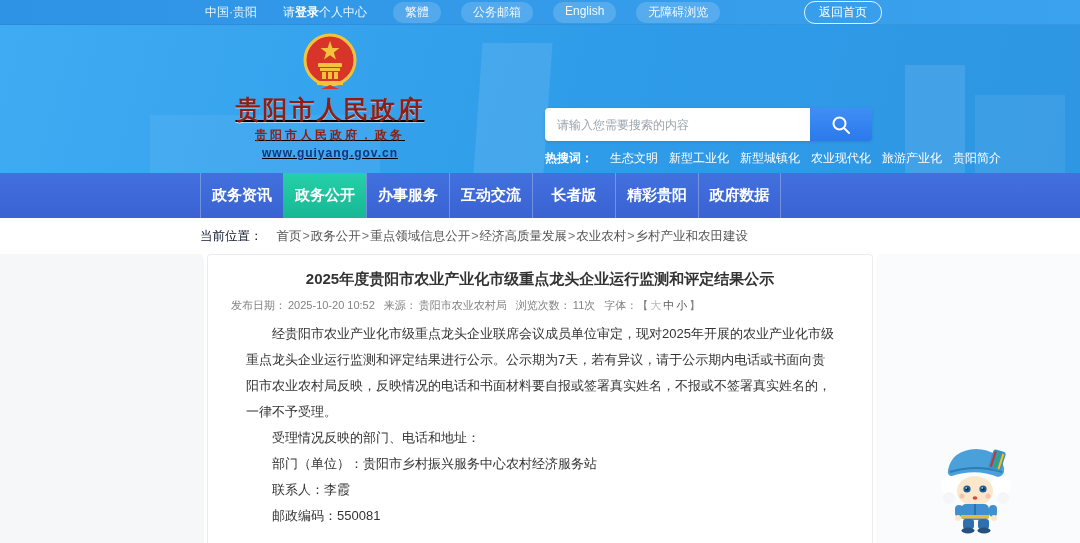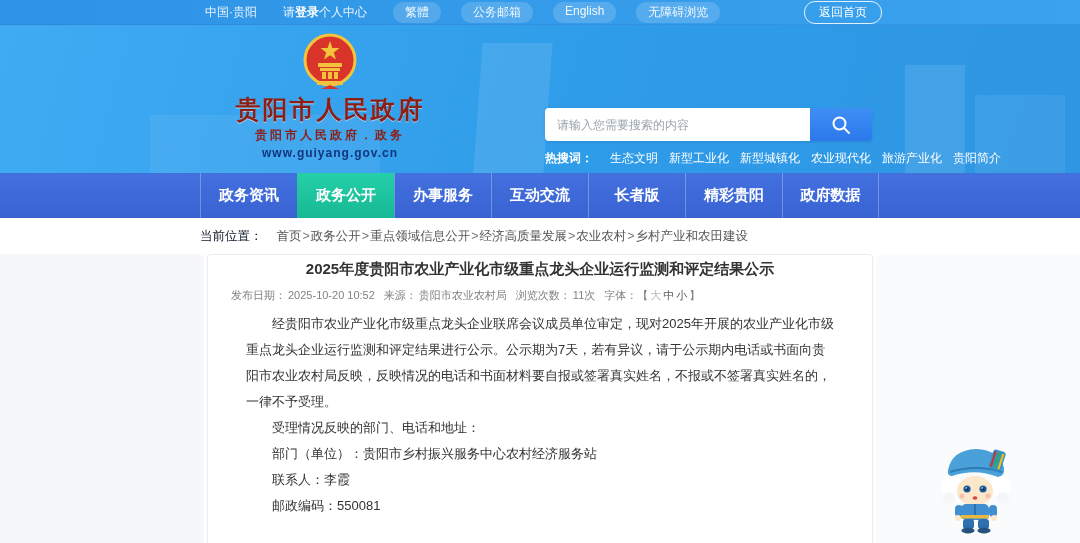--- a/index.html
+++ b/index.html
@@ -21,21 +21,21 @@
 
   
   .banner { position:relative; height:148px;
     background:linear-gradient(105deg,#3fabf3 0%,#2f9ce9 55%,#2e96e3 100%); overflow:hidden; }
   .sky { position:absolute; background:rgba(255,255,255,0.10); }
   .sky.s1 { left:478px; top:18px; width:70px; height:130px; transform:skewX(-4deg); }
   .sky.s2 { left:150px; top:90px; width:230px; height:60px; opacity:.6; }
   .sky.s3 { left:905px; top:40px; width:60px; height:110px; }
   .sky.s4 { left:975px; top:70px; width:90px; height:80px; opacity:.7; }
 
-  .logo-wrap { position:absolute; left:200px; top:8px; width:260px; text-align:center; }
+  .logo-wrap { position:absolute; left:200px; top:8px; width:260px; text-align:center;text-decoration:underline; }
   .emblem { width:54px; height:58px; display:inline-block; }
   .site-title { font-size:25px; font-weight:bold; color:#8e1d14; letter-spacing:2px;
     text-shadow:0 1px 0 rgba(255,255,255,0.5); line-height:1.15; }
   .site-sub { font-size:12px; font-weight:bold; color:#8e1d14; letter-spacing:3px; margin-top:3px; }
   .site-url { font-size:12px; font-weight:bold; color:#11367e; letter-spacing:1px; margin-top:2px; }
 
   .search-area { position:absolute; left:545px; top:83px; width:327px; }
   .search-box { display:flex; height:33px; border-radius:4px; overflow:hidden;
     box-shadow:0 1px 3px rgba(0,40,90,0.15); }
   .search-input { flex:1; border:none; outline:none; padding:0 12px; font-size:12px; color:#333;
@@ -43,41 +43,41 @@
   .search-input::placeholder { color:#9aa4ad; }
   .search-btn { width:62px; background:linear-gradient(180deg,#3f8ef5,#2b79ec); border:none;
     cursor:pointer; display:flex; align-items:center; justify-content:center; }
   .hot-row { display:flex; align-items:center; gap:17px; margin-top:9px; font-size:12px; color:#ffffff; }
   .hot-label { font-weight:bold; white-space:nowrap; }
   .hot-word { cursor:pointer; white-space:nowrap; color:#ffffff; }
 
   
   .nav { height:45px; background:linear-gradient(180deg,#4271de,#3a62d2); display:flex;
     padding-left:200px; }
-  .nav-item { width:97px; height:45px; display:flex; align-items:center; justify-content:center;
+  .nav-item { width:83px; height:45px; display:flex; align-items:center; justify-content:center;
     color:#ffffff; font-size:15px; font-weight:bold; cursor:pointer;
     border-left:1px solid rgba(255,255,255,0.28); }
   .nav-item:last-child { border-right:1px solid rgba(255,255,255,0.28); }
   .nav-item.active { background:linear-gradient(180deg,#25d0a9,#17b893); border-color:transparent; }
 
   
   .crumb-bar { height:36px; display:flex; align-items:center; padding-left:200px;
     font-size:12.5px; color:#555; background:#ffffff; }
   .crumb-label { color:#0f172a; margin-right:14px; }
   .crumb { cursor:pointer; color:#555; }
   .crumb-sep { margin:0 1px; color:#777; }
 
   
   .content-zone { position:relative; height:289px; background:#ffffff; }
   .side-panel { position:absolute; top:0; bottom:0; background:#f6f7f9; }
   .side-panel.l { left:0; width:204px; border-radius:0 6px 0 0; }
   .side-panel.r { right:0; width:204px; border-radius:6px 0 0 0; background:#fafbfc; }
   .card { position:absolute; left:207px; top:0; width:666px; height:289px;
     background:#ffffff; border:1px solid #ececec; border-bottom:none; border-radius:4px 4px 0 0;
-    padding:3px 22px 0 22px; overflow:hidden; }
+    padding:13px 22px 0 22px; overflow:hidden; }
 
   .art-title { text-align:center; font-size:15px; font-weight:bold; color:#333; line-height:1.4; }
   .meta { text-align:left; font-size:11px; color:#828282; margin-top:9px; white-space:nowrap; }
   .meta span { margin:0 1px; }
   .meta .gap { margin-left:8px; }
   .font-size-opt { cursor:pointer; color:#555; }
   .font-size-opt.light { color:#b9b9b9; }
 
   .paras { margin-top:8px; }
   .para { font-size:13px; color:#333; line-height:26px; text-indent:2em; padding:0 16px; }

